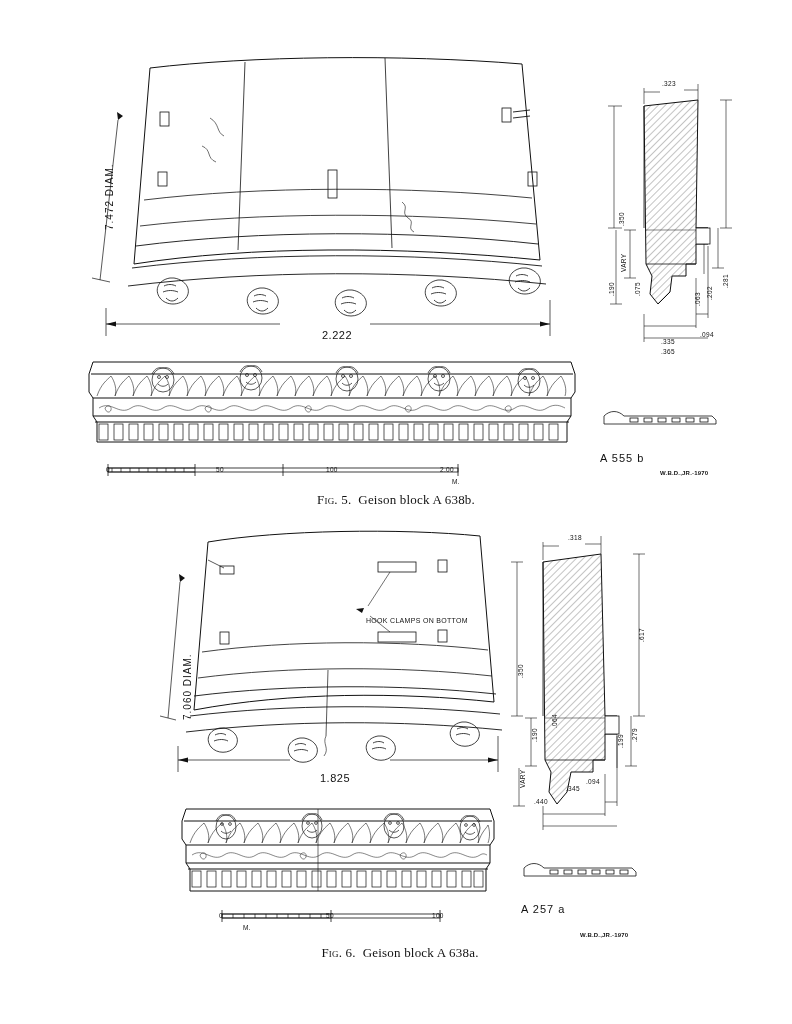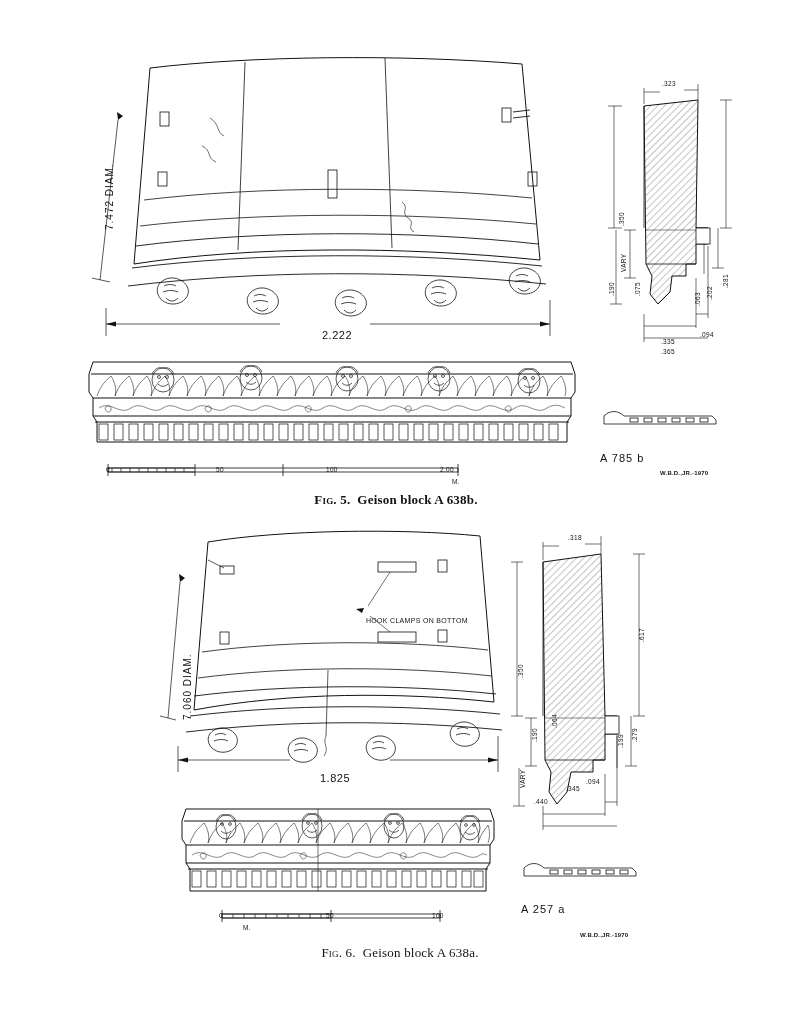--- a/index.html
+++ b/index.html
@@ -332,21 +332,21 @@
         <path d="M4,8 C10,2 18,2 24,8 L112,8 L116,12 L116,16 L4,16 Z"></path>
         <rect x="30" y="10" width="8" height="4"></rect>
           <rect x="44" y="10" width="8" height="4"></rect>
         <rect x="58" y="10" width="8" height="4"></rect>
           <rect x="72" y="10" width="8" height="4"></rect>
         <rect x="86" y="10" width="8" height="4"></rect>
           <rect x="100" y="10" width="8" height="4"></rect>
       </g>
     </svg>
 
-    <div class="lbl" style="left:600px;top:452px;font-size:11px;letter-spacing:1px;">A 785 b</div>
+    <div class="lbl" style="left:600px;top:452px;font-size:11px;letter-spacing:1px;">A 555 b</div>
 
     <svg style="position:absolute;left:108px;top:462px;" width="360" height="18" viewBox="0 0 360 18">
       <g stroke="#111" stroke-width="0.8" fill="none">
         <rect x="0" y="6" width="350" height="4"></rect>
         <line x1="0" y1="2" x2="0" y2="14"></line>
         <line x1="87" y1="2" x2="87" y2="14"></line>
         <line x1="175" y1="2" x2="175" y2="14"></line>
         <line x1="350" y1="2" x2="350" y2="14"></line>
       </g>
       <g stroke="#111" stroke-width="0.7">
@@ -364,21 +364,21 @@
       </g>
     </svg>
     <div class="lbl" style="left:106px;top:466px;">0</div>
     <div class="lbl" style="left:216px;top:466px;">50</div>
     <div class="lbl" style="left:326px;top:466px;">100</div>
     <div class="lbl" style="left:440px;top:466px;">2.00</div>
     <div class="lbl" style="left:452px;top:478px;">M.</div>
 
     <div class="credit" style="left:660px;top:470px;">W.B.D.,JR.-1970</div>
 
-    <div class="caption" style="left:0;top:492px;font-weight:bold;">
+    <div class="caption" style="left:0;top:492px;">
       <span class="sc">Fig. 5.</span>
       &nbsp;<span>Geison block A 638b.</span>
     </div>
   </div>
 
   <div class="fig" style="left:0;top:520px;width:792px;height:450px;">
 
     <svg style="position:absolute;left:150px;top:0px;" width="380" height="270" viewBox="0 0 380 270">
       <g fill="none" stroke="#111" stroke-width="1">
         <path d="M58,22 C130,10 250,8 330,16 L344,182 C250,172 140,172 44,190 Z"></path>

